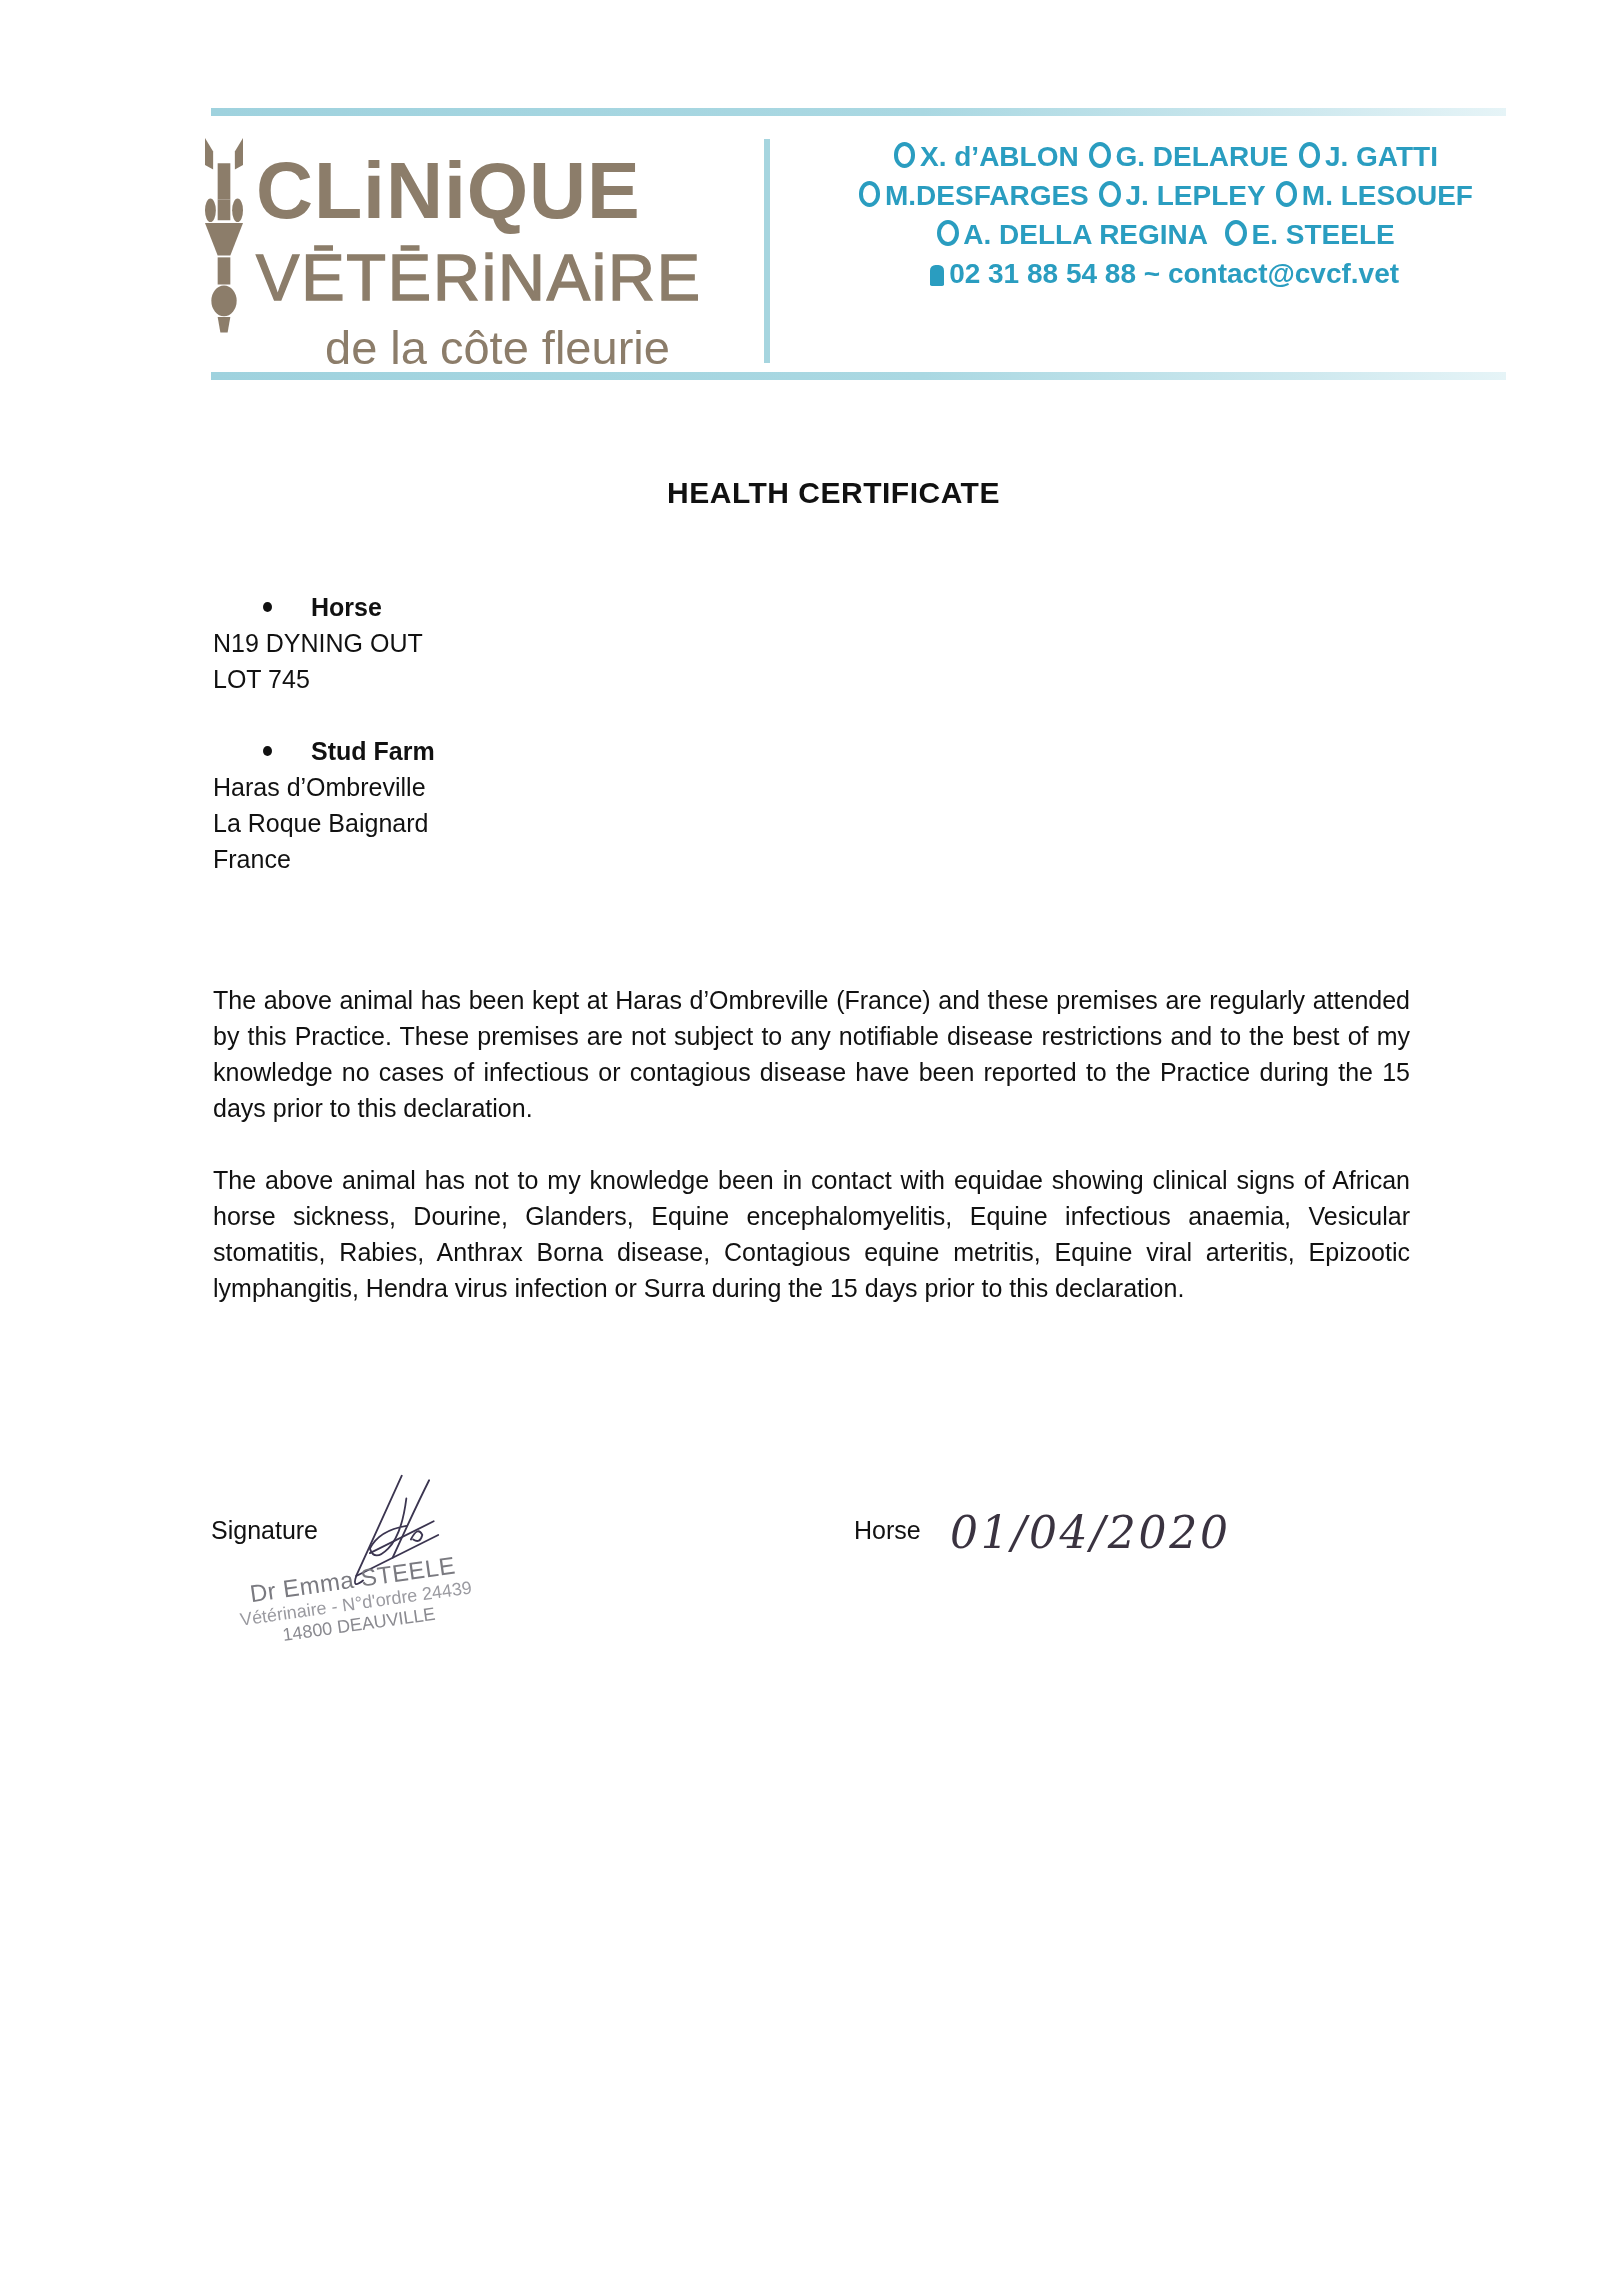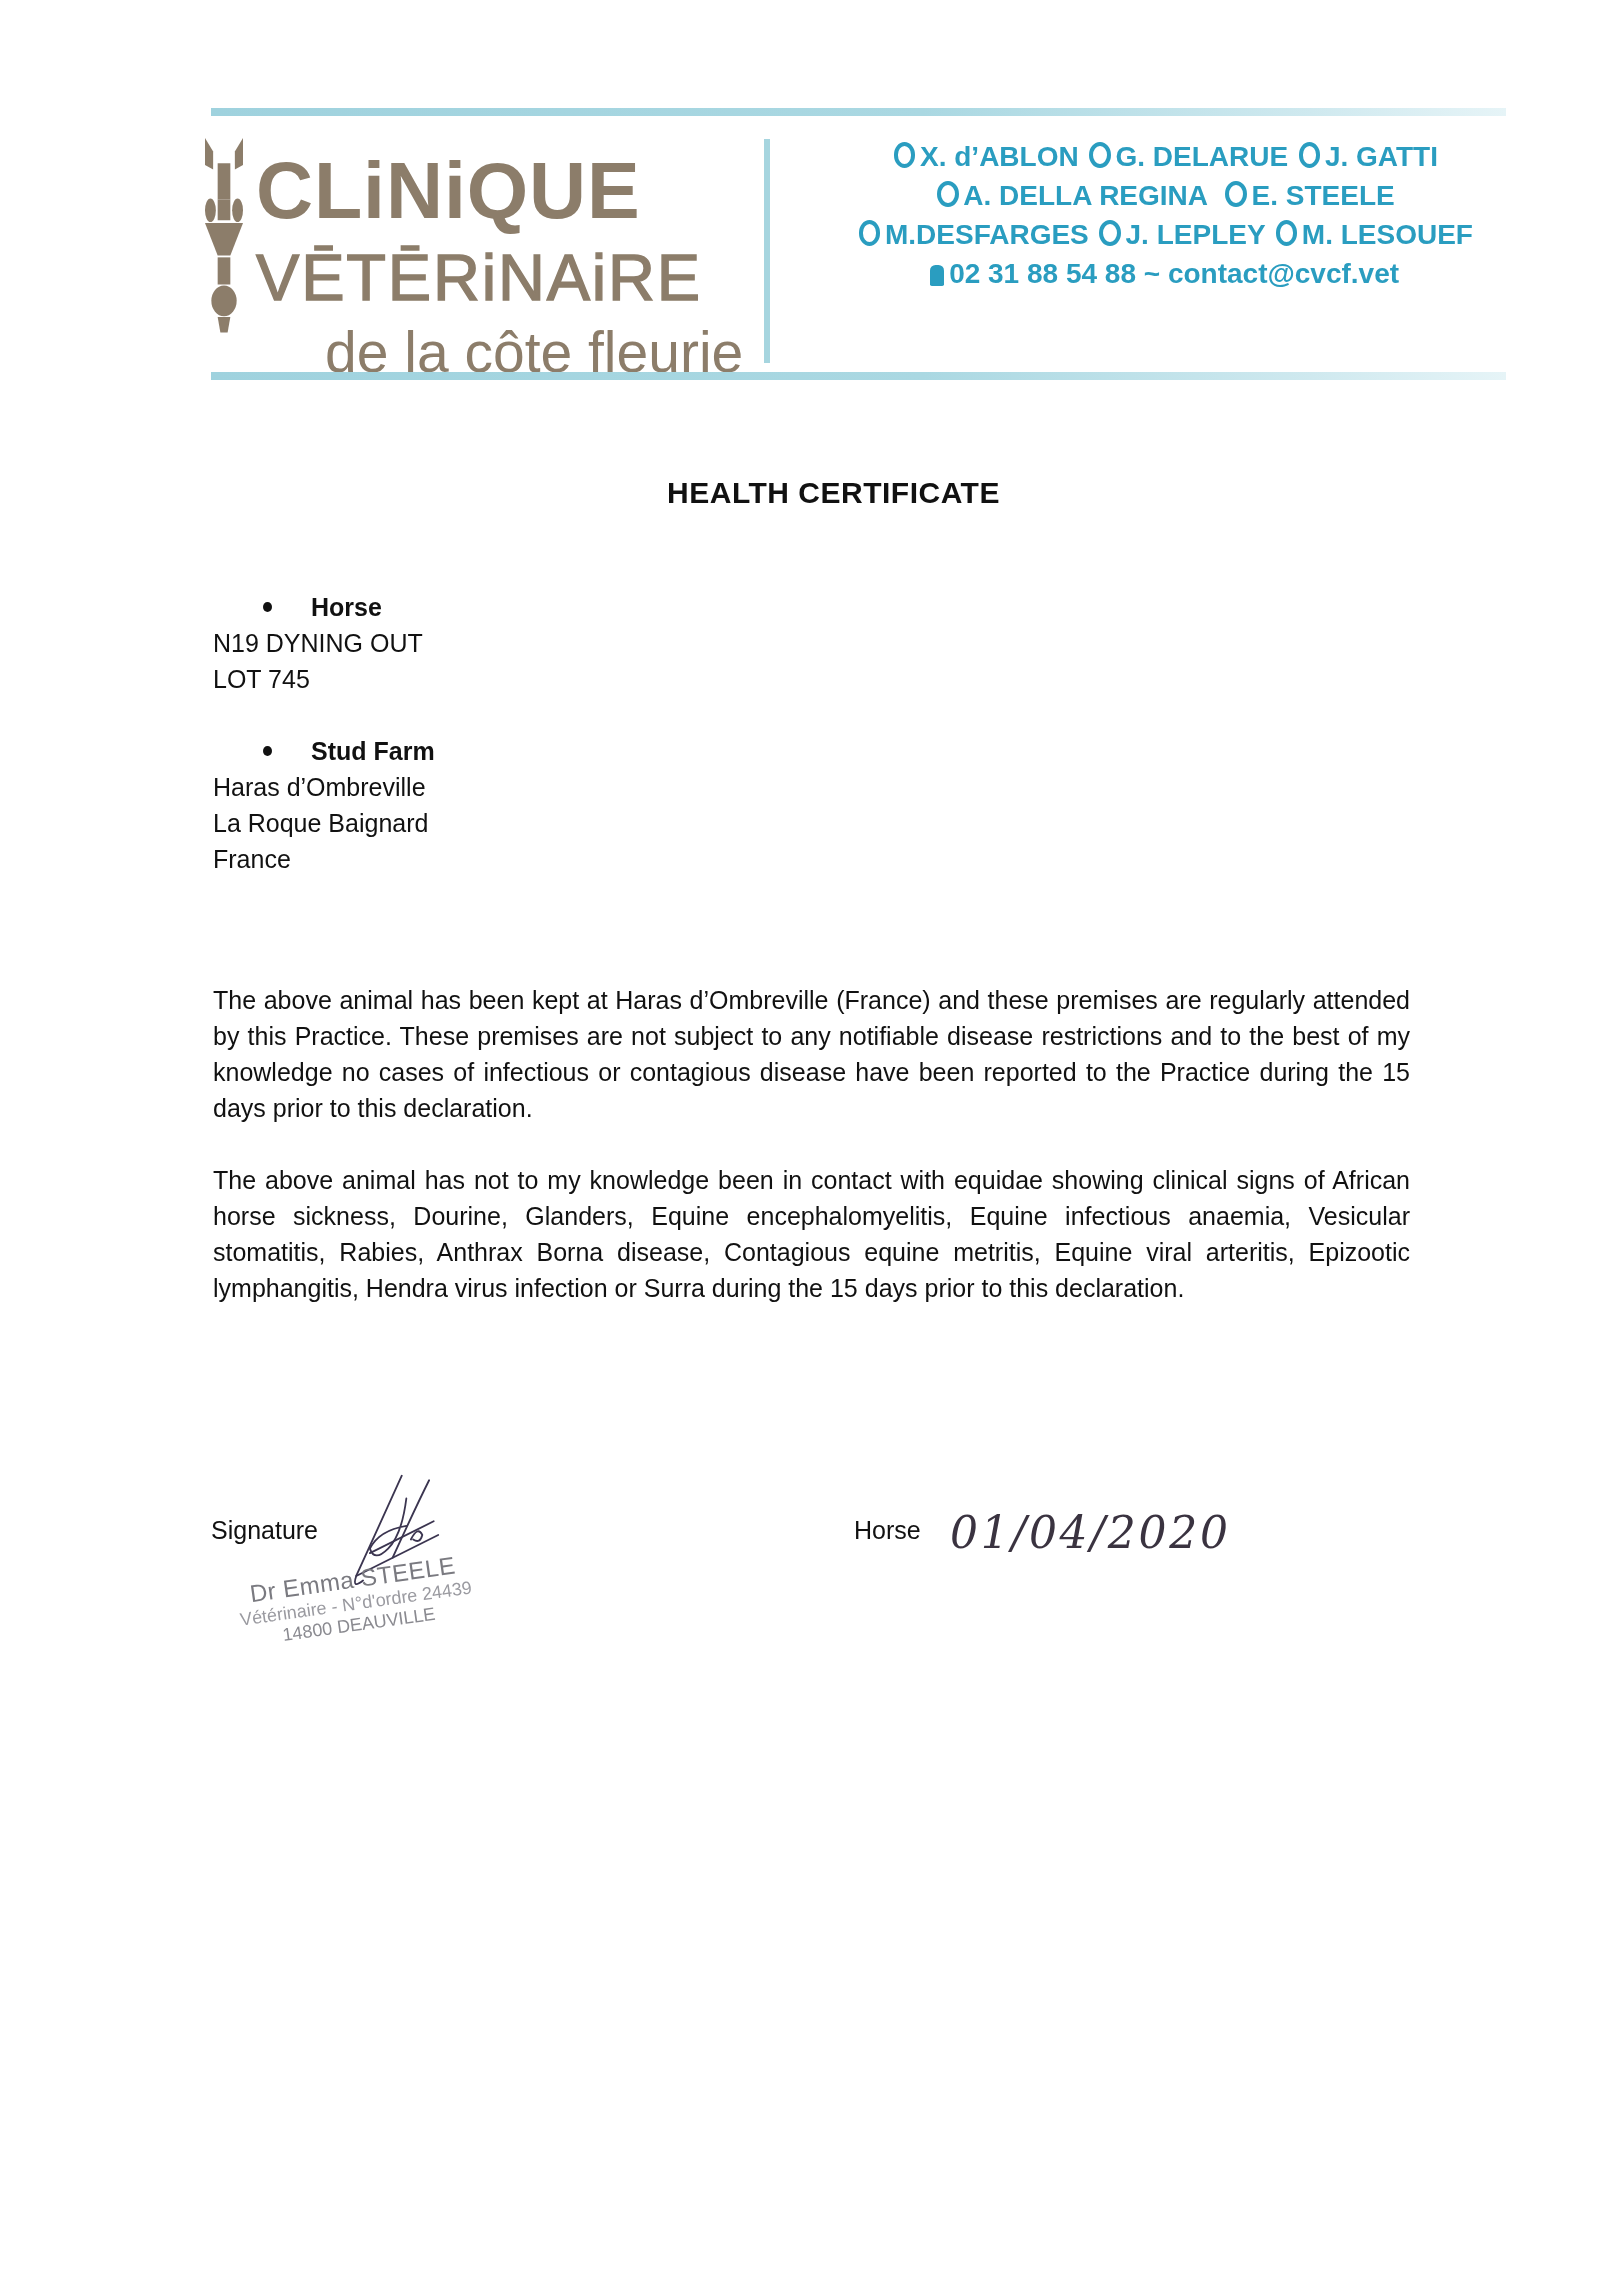--- a/index.html
+++ b/index.html
@@ -11,21 +11,21 @@
           background: linear-gradient(90deg, #9fd2de 0%, #aad8e2 55%, #cfe9ef 85%, #e6f4f7 100%); }
   .rule.top { top: 108px; }
   .rule.bottom { top: 372px; }
 
   .logo-mark { position: absolute; left: 205px; top: 137px; width: 38px; height: 219px; }
   .logo-text { position: absolute; left: 256px; top: 151px; color: #8c7d6a; }
   .logo-line1 { position: absolute; left: 0; top: 0; font-size: 79px; font-weight: bold;
                 letter-spacing: 0.9px; line-height: 1; white-space: nowrap; text-align: right; }
   .logo-line2 { position: absolute; left: 0; top: 94px; font-size: 65px; font-weight: normal;
                 letter-spacing: 1.8px; line-height: 1; white-space: nowrap; -webkit-text-stroke: 1.4px #8c7d6a; }
-  .logo-line3 { position: absolute; left: 69px; top: 173px; font-size: 57px; line-height: 1;
+  .logo-line3 { position: absolute; left: 69px; top: 173px; font-size: 47px; line-height: 1;
                 white-space: nowrap; font-weight: normal; }
 
   .vdivider { position: absolute; left: 764px; top: 139px; width: 6.4px; height: 224px;
               background: #a6d5df; }
 
   .contact { position: absolute; left: 822px; top: 137px; width: 685px; text-align: center;
              color: #2a9dc0; font-size: 28px; font-weight: bold; line-height: 39px; }
   .contact .line { white-space: nowrap; }
   .contact .ring { display: inline-block; width: 13.7px; height: 18px; border: 4.1px solid #2a9dc0;
                    border-radius: 50%; vertical-align: -1.8px; margin: 0 4.6px 0 2.7px; }
@@ -89,27 +89,27 @@
 
 <div class="vdivider"></div>
 
 <div class="contact">
   <div class="line">
     <span class="ring"></span><span>X. d’ABLON</span>
     <span class="ring"></span><span>G. DELARUE</span>
     <span class="ring"></span><span>J. GATTI</span>
   </div>
   <div class="line">
-    <span class="ring"></span><span>A. DELLA REGINA</span>
-    &nbsp;<span class="ring"></span><span>E. STEELE</span>
-  </div>
-  <div class="line">
     <span class="ring"></span><span>M.DESFARGES</span>
     <span class="ring"></span><span>J. LEPLEY</span>
     <span class="ring"></span><span>M. LESOUEF</span>
+  </div>
+  <div class="line">
+    <span class="ring"></span><span>A. DELLA REGINA</span>
+    &nbsp;<span class="ring"></span><span>E. STEELE</span>
   </div>
   <div class="line">
     <span class="phone"></span><span>02 31 88 54 88</span>
     <span>~</span>
     <span>contact@cvcf.vet</span>
   </div>
 </div>
 
 <div class="rule bottom"></div>
 

